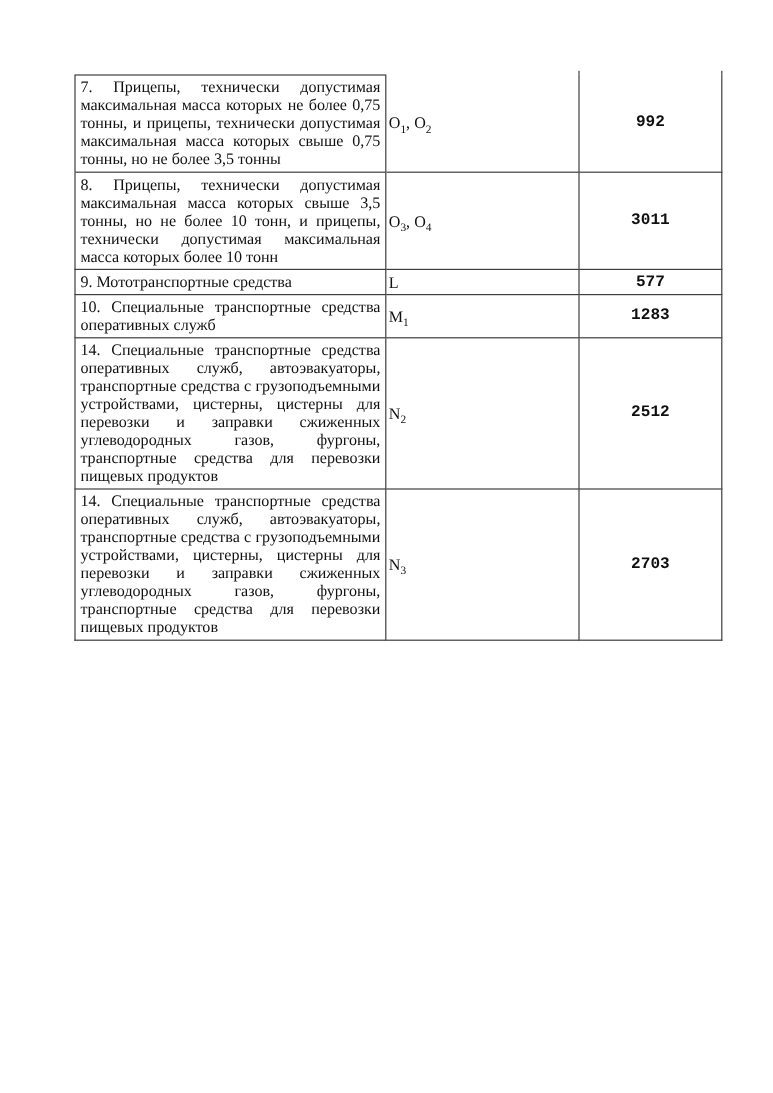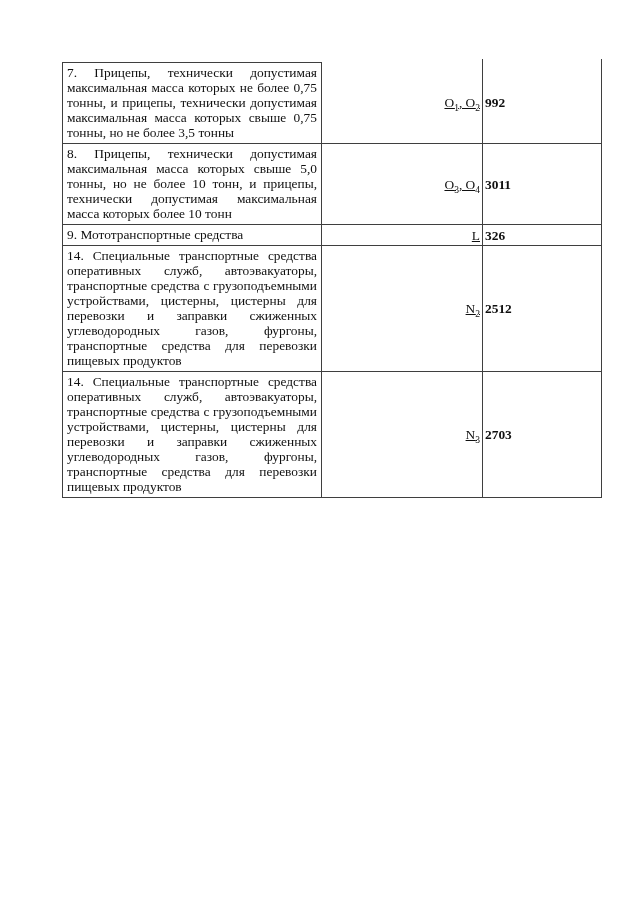--- a/index.html
+++ b/index.html
@@ -59,33 +59,34 @@
     vertical-align: top;
     padding: 2px 4px 3px 4px;
     border-left: 1px solid var(--border);
     border-right: 1px solid var(--border);
     border-bottom: 1px solid var(--border);
   }
   tr:first-child td.desc {
     border-top: 1px solid var(--border);
   }
   td.cat {
-    text-align: right;
+    text-align: left;
     vertical-align: middle;
     padding: 2px;
     border-right: 1px solid var(--border);
     border-bottom: 1px solid var(--border);
-    text-decoration: underline;
   }
   td.val {
+    text-align: center;
     vertical-align: middle;
     padding: 2px;
     font-weight: bold;
     border-right: 1px solid var(--border);
     border-bottom: 1px solid var(--border);
+    font-family: Liberation Mono, monospace;
   }
   td.cat sub {
     font-size: 9.5px;
     line-height: 0;
     vertical-align: sub;
   }
 </style>
 </head>
 <body>
 
@@ -99,28 +100,33 @@
         <col class="c-cat">
         <col class="c-val">
       </colgroup>
       <tbody id="tbody">
           <tr>
             <td class="desc">7. Прицепы, технически допустимая максимальная масса которых не более 0,75 тонны, и прицепы, технически допустимая максимальная масса которых свыше 0,75 тонны, но не более 3,5 тонны</td>
             <td class="cat">O<sub>1</sub>, O<sub>2</sub></td>
             <td class="val">992</td>
           </tr>
           <tr>
-            <td class="desc">8. Прицепы, технически допустимая максимальная масса которых свыше 5,0 тонны, но не более 10 тонн, и прицепы, технически допустимая максимальная масса которых более 10 тонн</td>
+            <td class="desc">8. Прицепы, технически допустимая максимальная масса которых свыше 3,5 тонны, но не более 10 тонн, и прицепы, технически допустимая максимальная масса которых более 10 тонн</td>
             <td class="cat">O<sub>3</sub>, O<sub>4</sub></td>
             <td class="val">3011</td>
           </tr>
           <tr>
             <td class="desc">9. Мототранспортные средства</td>
             <td class="cat">L</td>
-            <td class="val">326</td>
+            <td class="val">577</td>
+          </tr>
+          <tr>
+            <td class="desc">10. Специальные транспортные средства оперативных служб</td>
+            <td class="cat">M<sub>1</sub></td>
+            <td class="val">1283</td>
           </tr>
           <tr>
             <td class="desc">14. Специальные транспортные средства оперативных служб, автоэвакуаторы, транспортные средства с грузоподъемными устройствами, цистерны, цистерны для перевозки и заправки сжиженных углеводородных газов, фургоны, транспортные средства для перевозки пищевых продуктов</td>
             <td class="cat">N<sub>2</sub></td>
             <td class="val">2512</td>
           </tr>
           <tr>
             <td class="desc">14. Специальные транспортные средства оперативных служб, автоэвакуаторы, транспортные средства с грузоподъемными устройствами, цистерны, цистерны для перевозки и заправки сжиженных углеводородных газов, фургоны, транспортные средства для перевозки пищевых продуктов</td>
             <td class="cat">N<sub>3</sub></td>
             <td class="val">2703</td>

